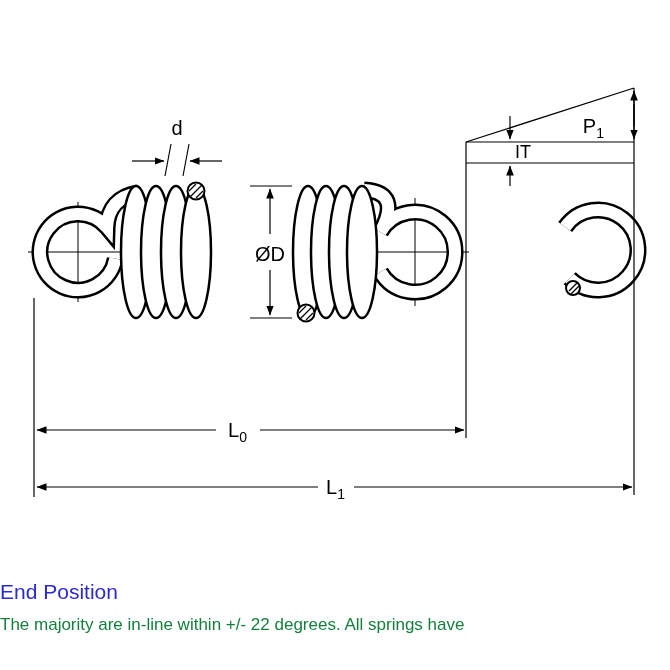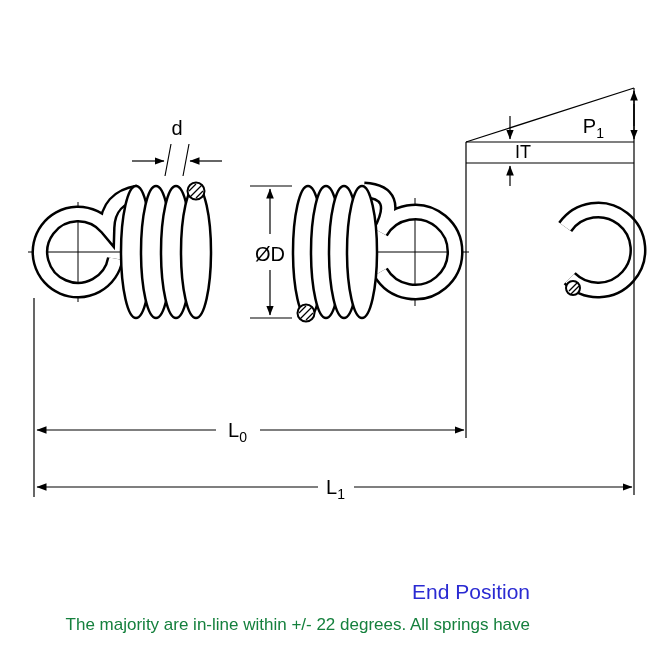--- a/index.html
+++ b/index.html
@@ -8,21 +8,21 @@
     font-family:"Liberation Sans",sans-serif;color:#000;overflow:hidden;
   }
   .drawing{display:block;}
   svg text{
     font-family:"Liberation Sans",sans-serif;
     fill:#000;
   }
   .dim-label{font-size:20px;}
   .dim-label-small{font-size:18px;}
   .sub{font-size:14px;}
-  .footer{width:530px;text-align:right;}
+  .footer{width:530px;text-align:left;}
   .footer-title{
     color:#2a2ad2;
     font-size:21px;
     margin-top:22px;
   }
   .footer-note{
     margin-top:10px;
     font-size:17px;
     line-height:1.32;
     color:#15803d;

